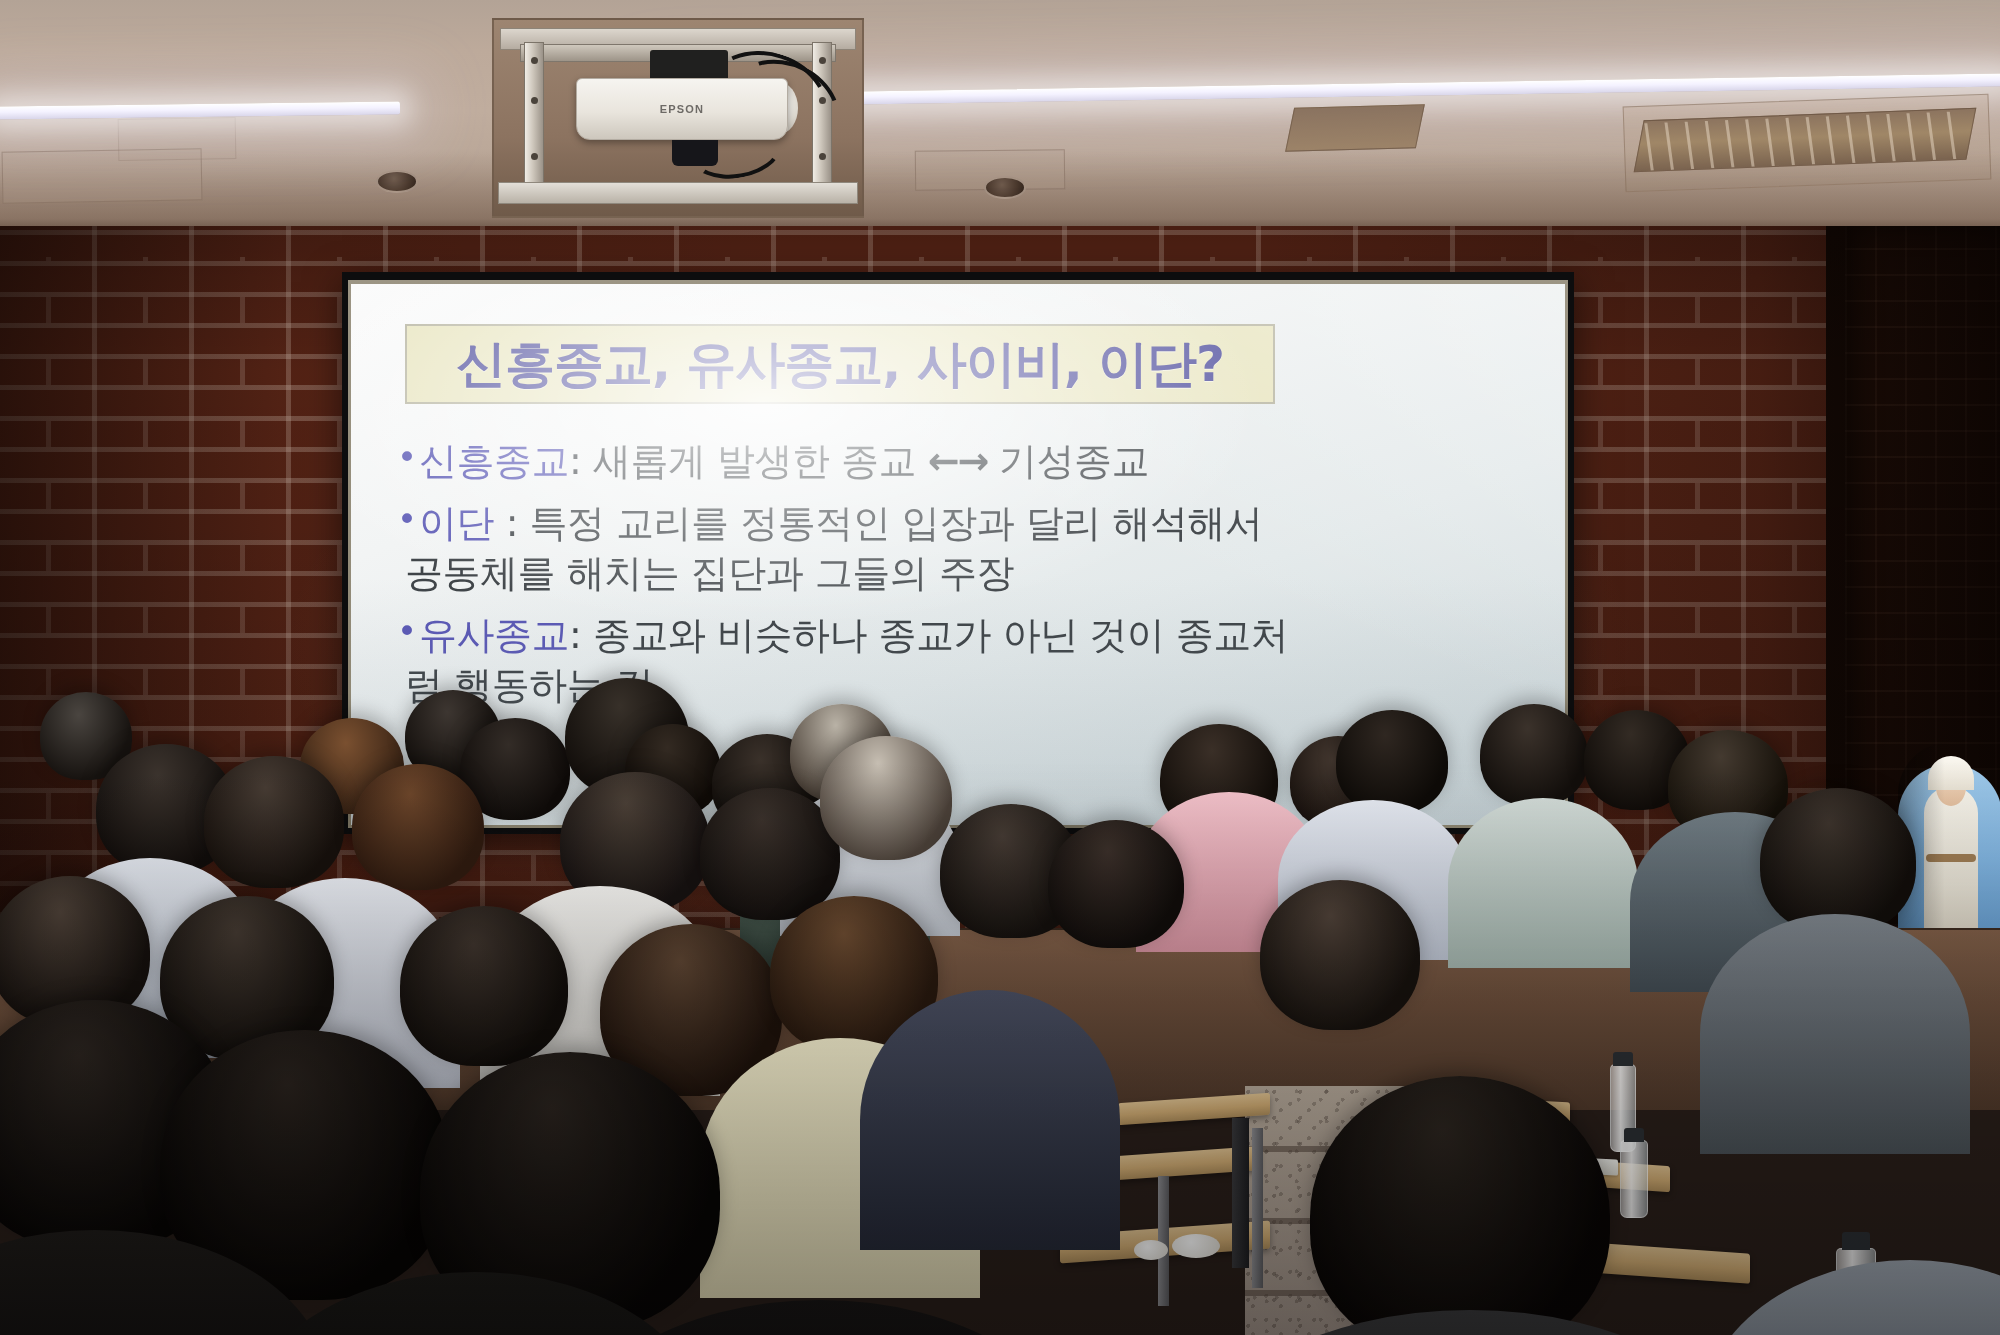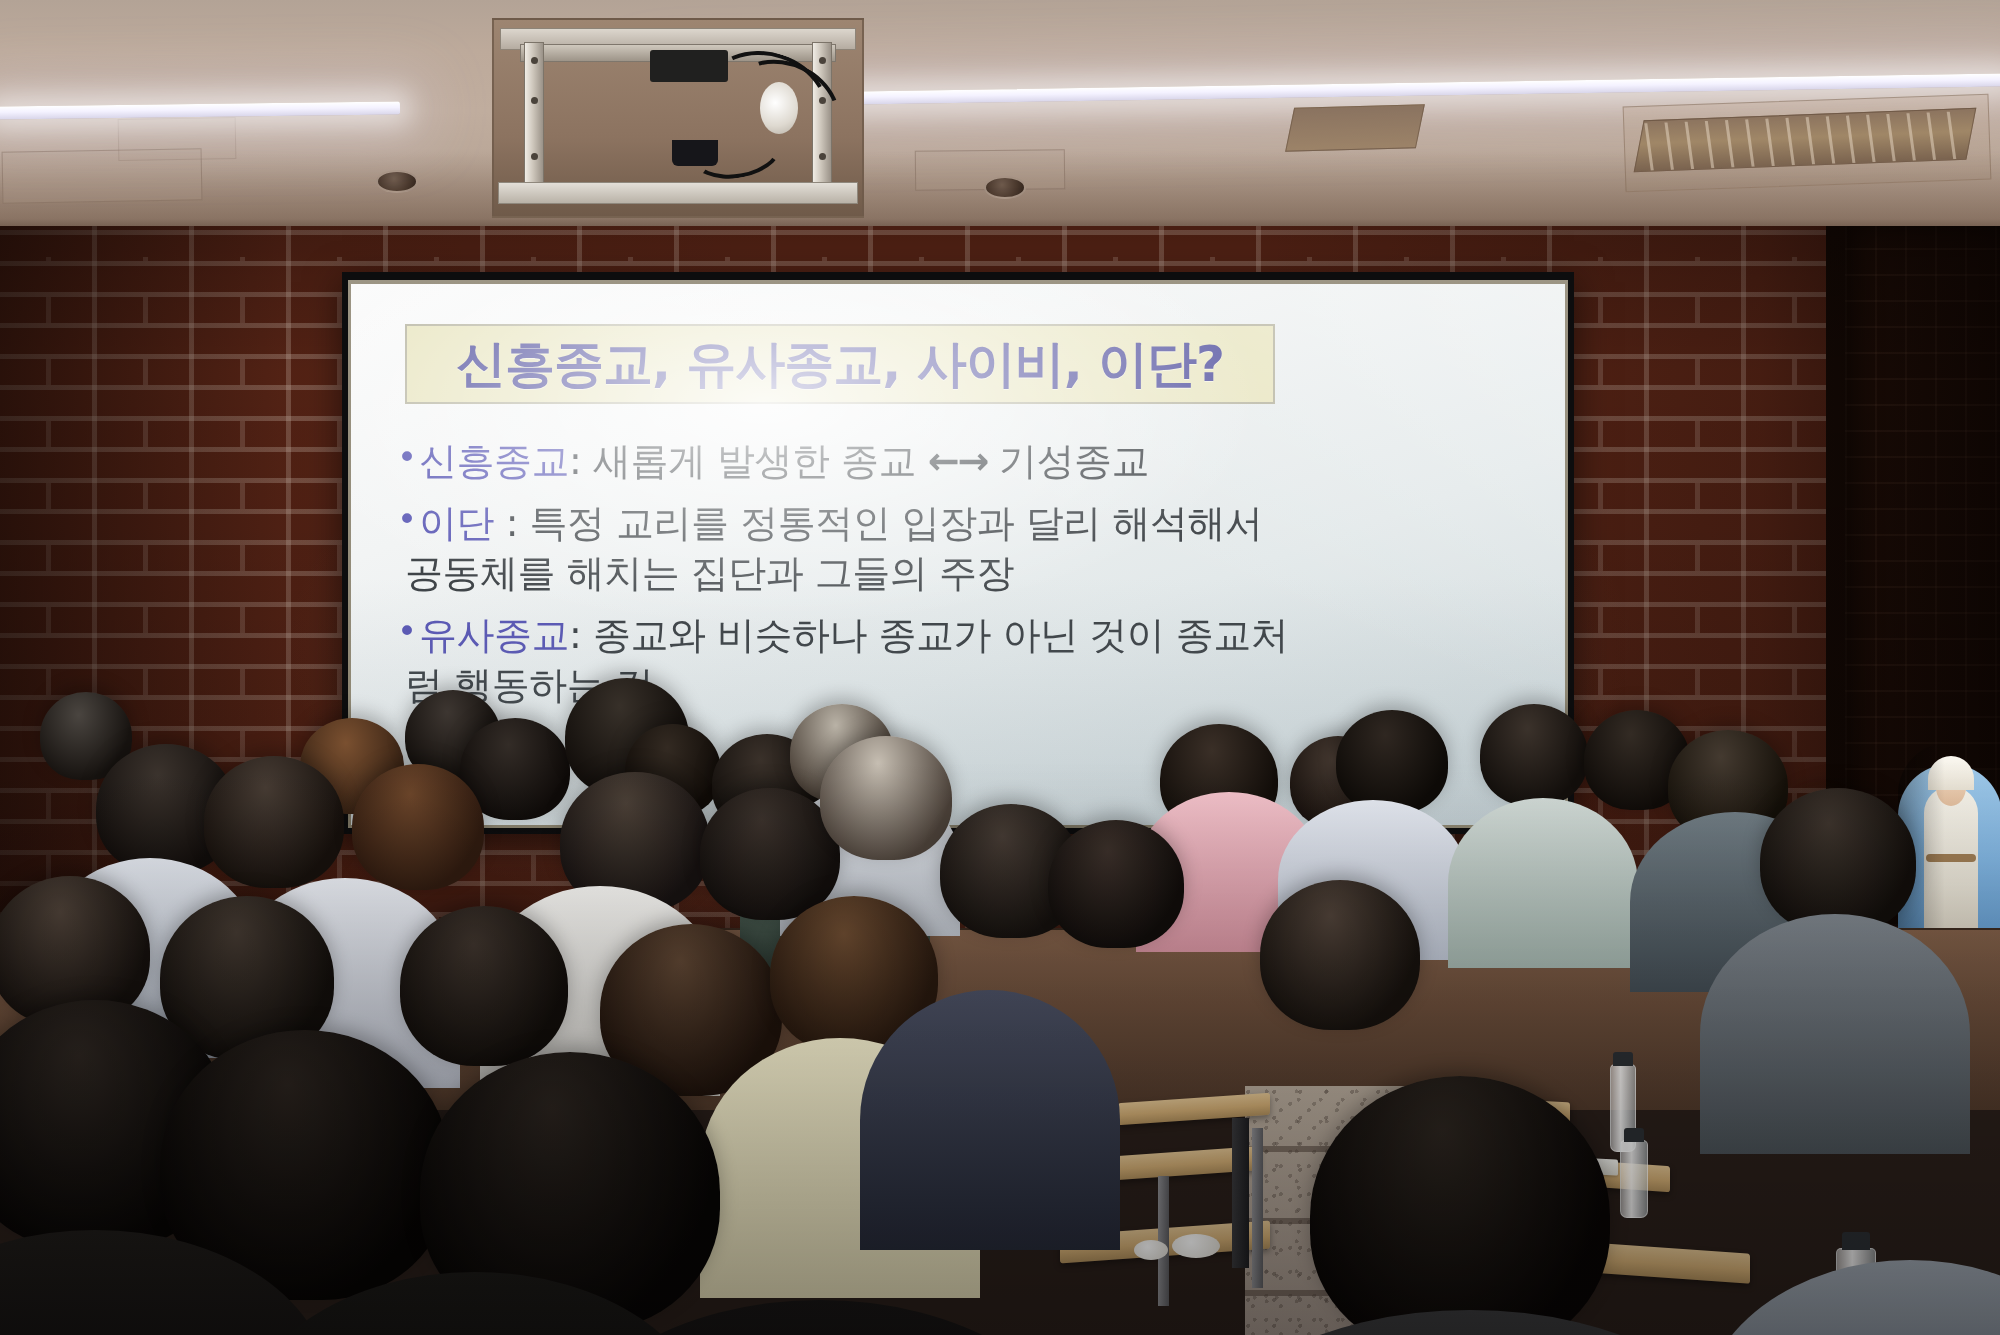--- a/index.html
+++ b/index.html
@@ -445,20 +445,23 @@
     <div class="bolt" style="top:142px"></div>
   </div>
   <div class="proj-post post-r">
     <div class="bolt" style="top:14px"></div>
     <div class="bolt" style="top:54px"></div>
     <div class="bolt" style="top:110px"></div>
     <div class="bolt" style="top:142px"></div>
   </div>
 
   <div class="proj-lens"></div>
+  <div class="proj-body">
+    <span class="proj-logo">EPSON</span>
+  </div>
   <div class="proj-foot"></div>
 
   <div class="proj-cable cable-1"></div>
   <div class="proj-cable cable-2"></div>
   <div class="proj-cable cable-3"></div>
   <div class="proj-shelf"></div>
 
   <div class="wall">
     <div class="brick"></div>
     <div class="brick-offset"></div>

